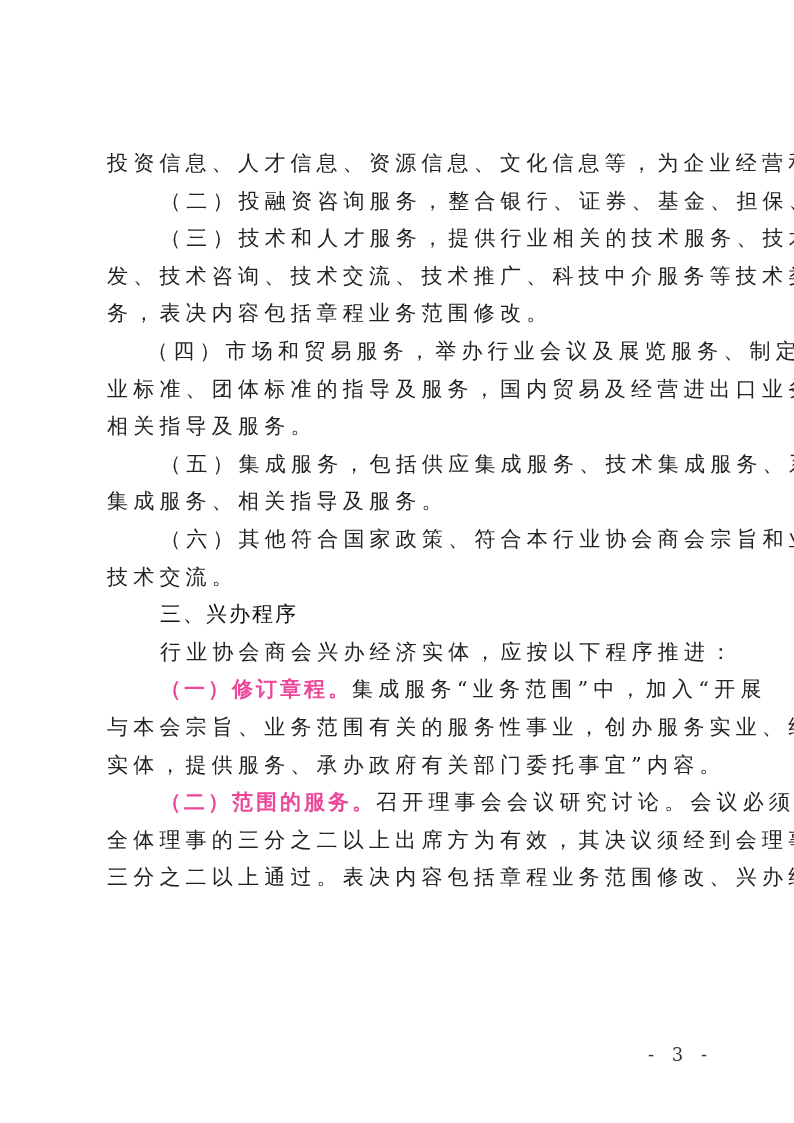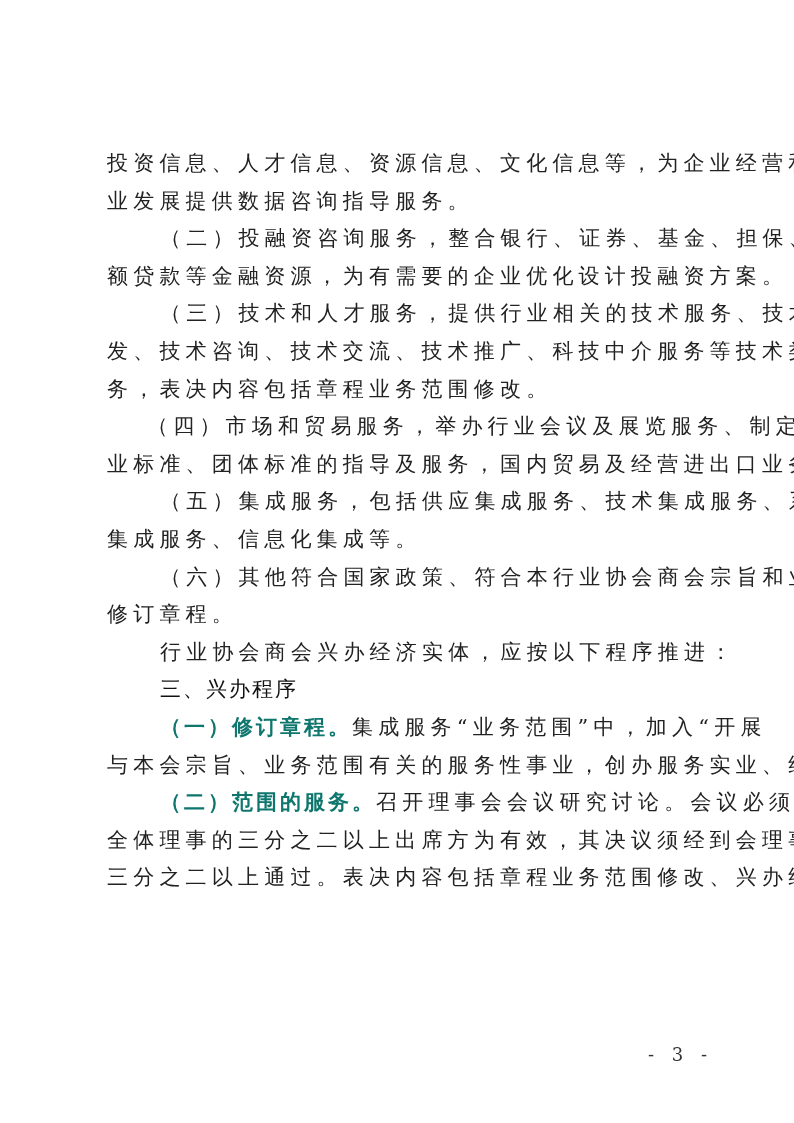--- a/index.html
+++ b/index.html
@@ -32,78 +32,78 @@
     .indent-sm { padding-left: 40px; }
     .heading {
       font-family: "DejaVu Sans", "Liberation Sans", sans-serif;
       font-size: 21px;
       letter-spacing: 2px;
       color: #111111;
     }
     .bold {
       font-weight: bold;
       font-family: "DejaVu Sans", "Liberation Sans", sans-serif;
-      color: #0f766e;
+      color: #ec4899;
       letter-spacing: 3px;
     }
     .page-number {
       position: absolute;
       left: 648px;
       top: 1044px;
       font-size: 18px;
       font-family: "DejaVu Serif", "Liberation Serif", serif;
       color: #333333;
       letter-spacing: 6px;
     }
   </style>
 </head>
 <body>
 
 <div class="page">
 
   <div>
     <div class="line">投资信息、人才信息、资源信息、文化信息等，为企业经营和行</div>
-    <div class="line">业发展提供数据咨询指导服务。</div>
   </div>
 
   <div>
     <div class="line indent">（二）投融资咨询服务，整合银行、证券、基金、担保、小</div>
-    <div class="line">额贷款等金融资源，为有需要的企业优化设计投融资方案。</div>
   </div>
 
   <div>
     <div class="line indent">（三）技术和人才服务，提供行业相关的技术服务、技术开</div>
     <div class="line">发、技术咨询、技术交流、技术推广、科技中介服务等技术类服</div>
     <div class="line">务，表决内容包括章程业务范围修改。</div>
   </div>
 
   <div>
     <div class="line indent-sm">（四）市场和贸易服务，举办行业会议及展览服务、制定行</div>
     <div class="line">业标准、团体标准的指导及服务，国内贸易及经营进出口业务的</div>
+    <div class="line">相关指导及服务。</div>
   </div>
 
   <div>
     <div class="line indent">（五）集成服务，包括供应集成服务、技术集成服务、系统</div>
-    <div class="line">集成服务、信息化集成等。</div>
+    <div class="line">集成服务、相关指导及服务。</div>
   </div>
 
   <div>
     <div class="line indent">（六）其他符合国家政策、符合本行业协会商会宗旨和业务</div>
-    <div class="line">修订章程。</div>
+    <div class="line">技术交流。</div>
   </div>
 
+  <div class="line indent heading">三、兴办程序</div>
+
   <div class="line indent">行业协会商会兴办经济实体，应按以下程序推进：</div>
-
-  <div class="line indent heading">三、兴办程序</div>
 
   <div>
     <div class="line indent">
       <span class="bold">（一）修订章程。</span><span>集成服务“业务范围”中，加入“开展</span>
     </div>
     <div class="line">与本会宗旨、业务范围有关的服务性事业，创办服务实业、经济</div>
+    <div class="line">实体，提供服务、承办政府有关部门委托事宜”内容。</div>
   </div>
 
   <div>
     <div class="line indent">
       <span class="bold">（二）范围的服务。</span><span>召开理事会会议研究讨论。会议必须有</span>
     </div>
     <div class="line">全体理事的三分之二以上出席方为有效，其决议须经到会理事的</div>
     <div class="line">三分之二以上通过。表决内容包括章程业务范围修改、兴办经济</div>
   </div>
 

